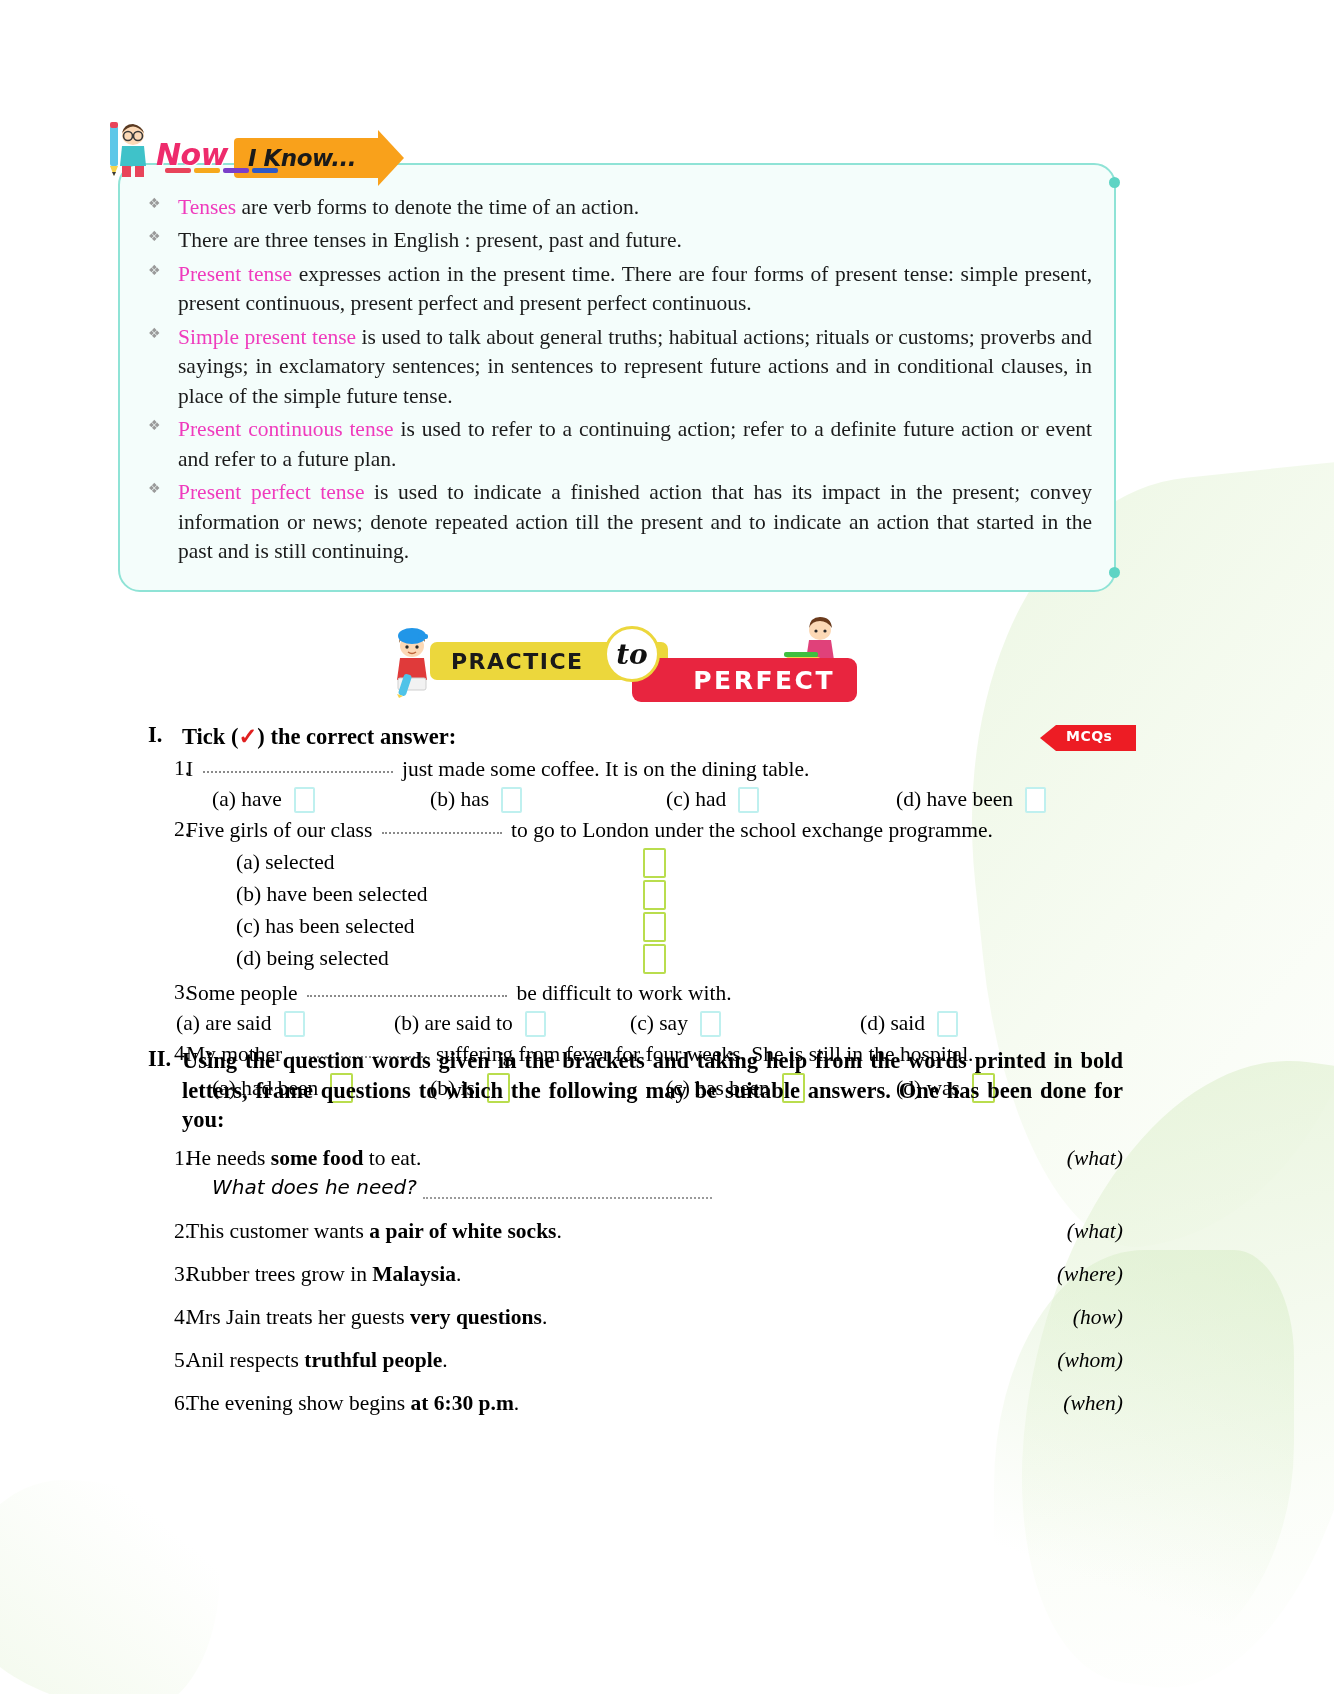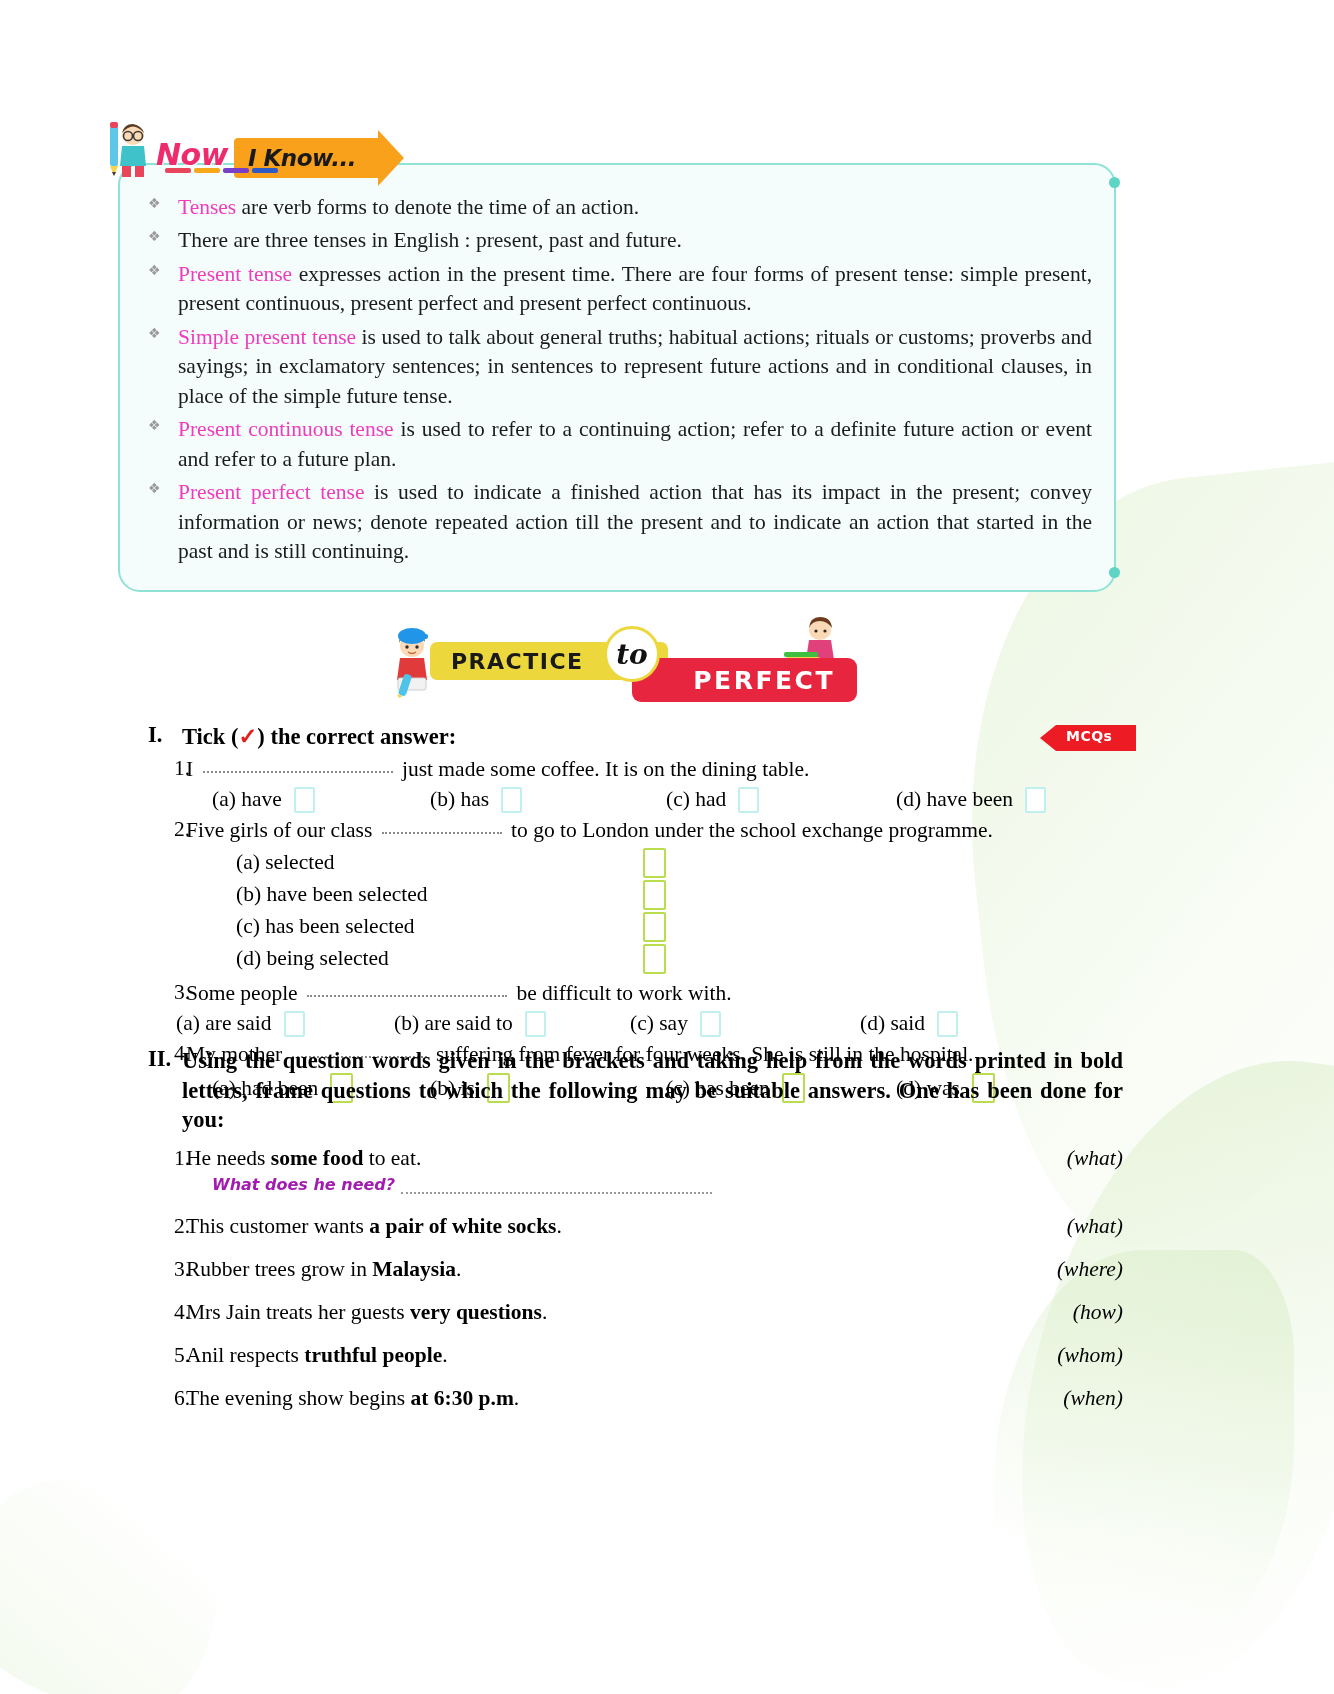--- a/index.html
+++ b/index.html
@@ -274,25 +274,24 @@
   .q2-text b { font-weight: bold; }
 
   .answer-line {
     margin: 4px 0 0 64px;
     display: flex;
     align-items: flex-end;
     width: 500px;
   }
   .handwriting {
     font-family: "DejaVu Sans", sans-serif;
-    font-size: 16px;
-    color: #a21caf;
+    font-size: 20px;
+    color: #000000;
     font-style: italic;
     white-space: nowrap;
-    font-weight: bold;
   }
   .answer-dots {
     flex: 1;
     border-bottom: 2.5px dotted #9a9a9a;
     margin-left: 6px;
     height: 16px;
   }
 </style>
 </head>
 <body>

